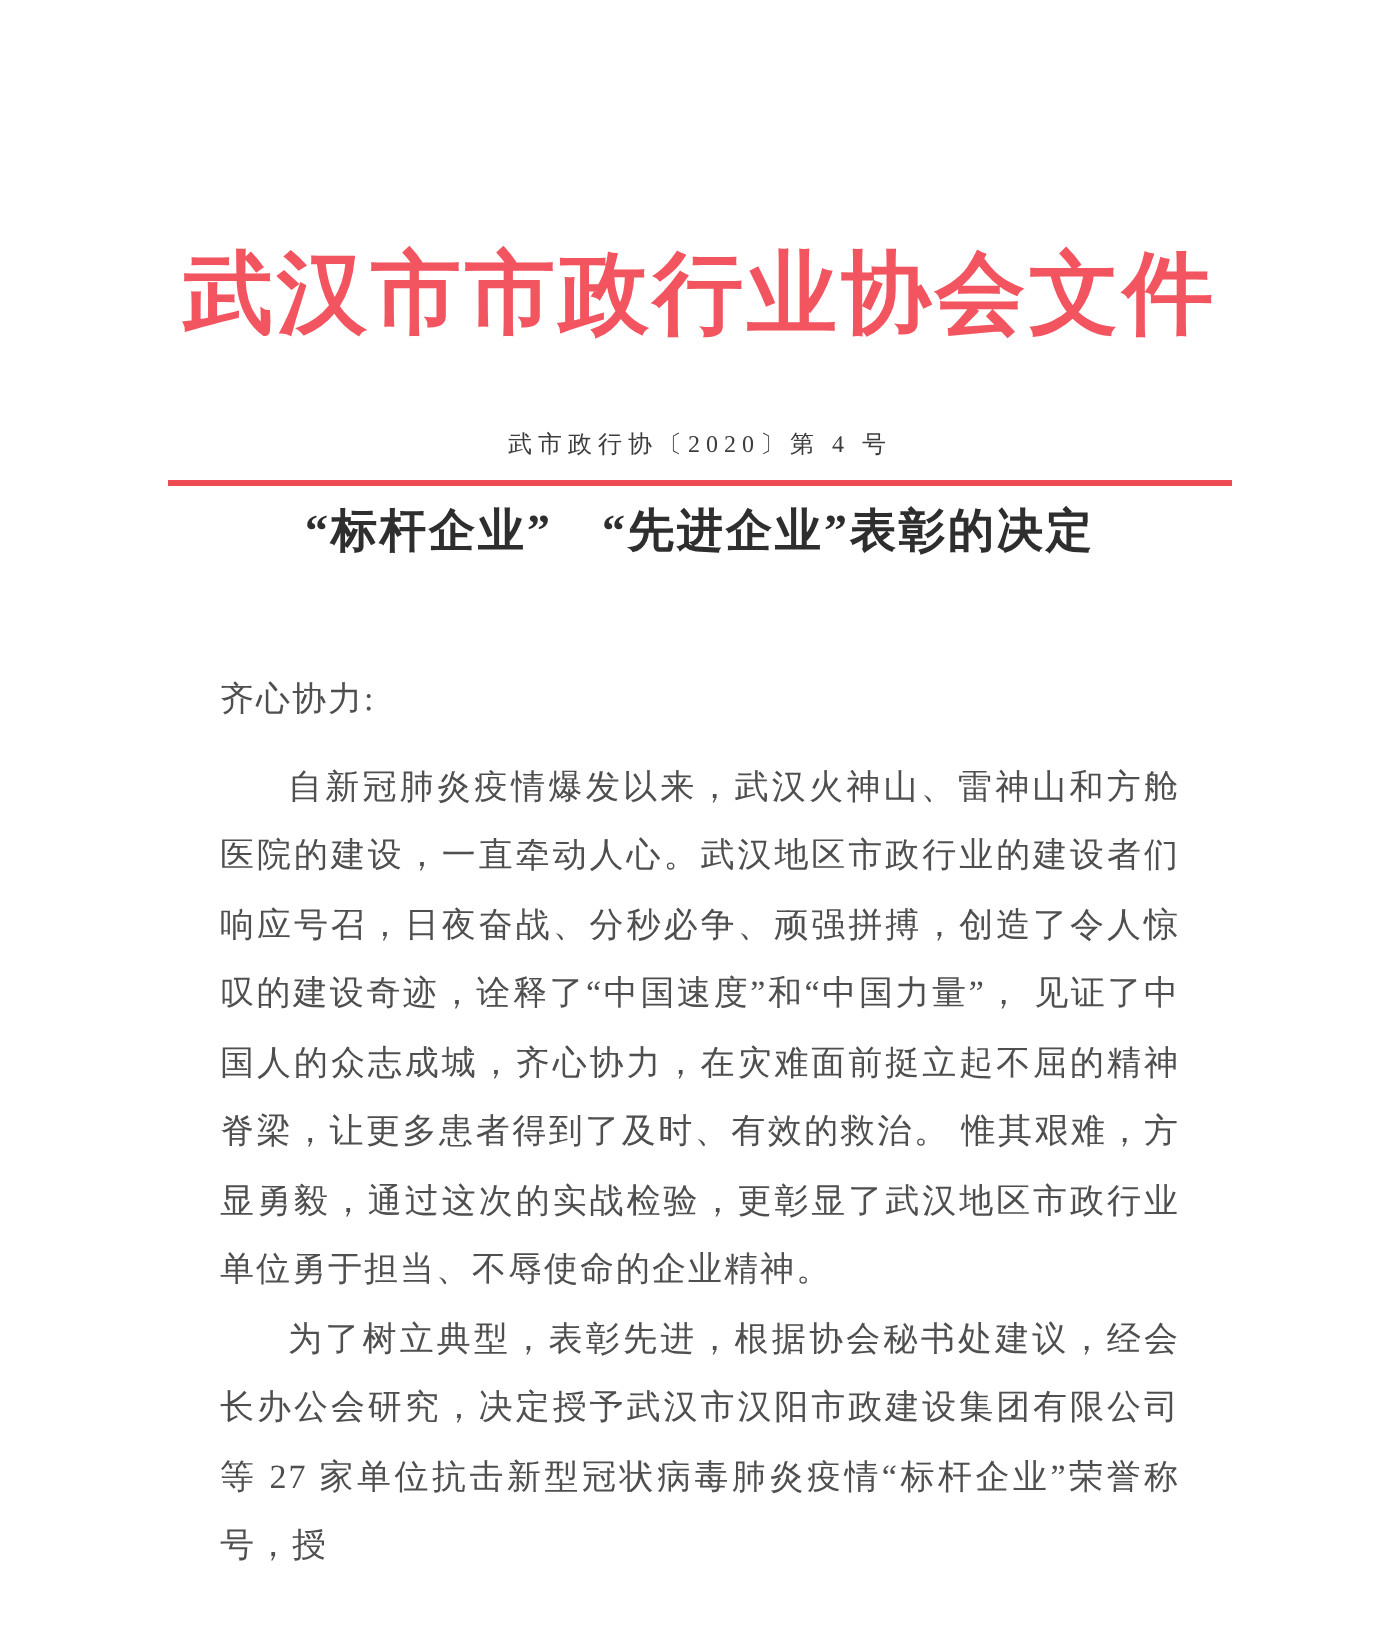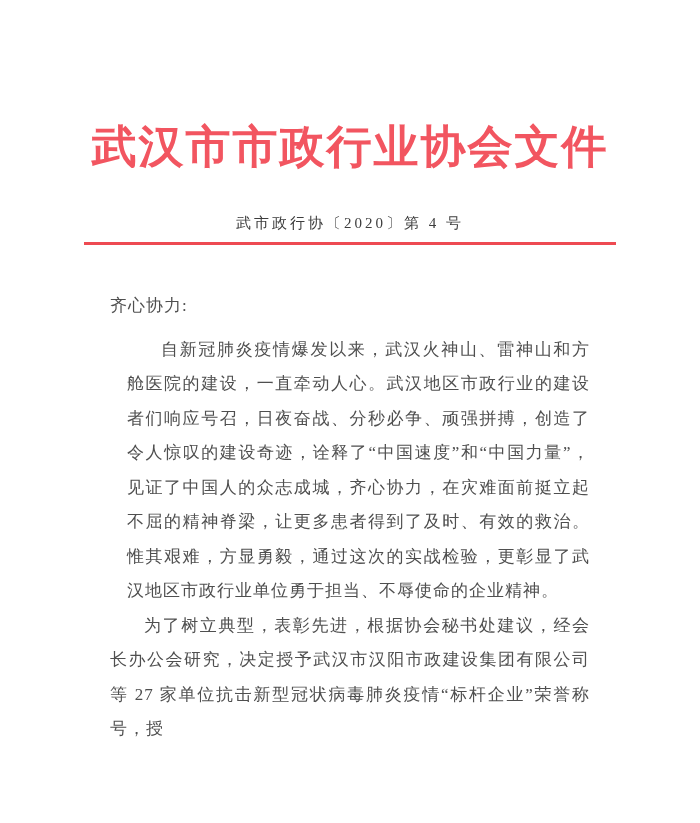--- a/index.html
+++ b/index.html
@@ -23,21 +23,21 @@
     font-size: 45px;
     line-height: 62px;
     font-weight: bold;
     letter-spacing: 2px;
     color: #f25560;
     white-space: nowrap;
   }
   .doc-number {
     margin-top: 36px;
     text-align: center;
-    font-size: 15px;
+    font-size: 12px;
     letter-spacing: 3px;
     color: #3d3d3d;
   }
   .red-line {
     width: 532px;
     height: 3px;
     margin: 9px auto 0 auto;
     background: #ee4a52;
   }
   .doc-title {
@@ -63,35 +63,35 @@
   .salutation {
     margin-top: 44px;
   }
   .para {
     margin: 0;
     text-indent: 2em;
     text-align: justify;
   }
   .para.first {
     margin-top: 9px;
-    margin-left: 17px;
   }
 </style>
 </head>
 <body>
 
 <div class="page">
 
   <h1 class="org-title" style="color: rgb(242, 85, 96);">武汉市市政行业协会文件</h1>
 
   <div class="doc-number">武市政行协〔2020〕第 4 号</div>
 
   <div class="red-line" style="background: rgb(238, 74, 82);"></div>
 
 
+  <h2 class="doc-title">“标杆企业”　“先进企业”表彰的决定</h2>
 
   <div class="body-block">
     <div class="salutation">齐心协力:</div>
 
     <p class="para first">自新冠肺炎疫情爆发以来，武汉火神山、雷神山和方舱医院的建设，一直牵动人心。武汉地区市政行业的建设者们响应号召，日夜奋战、分秒必争、顽强拼搏，创造了令人惊叹的建设奇迹，诠释了“中国速度”和“中国力量”， 见证了中国人的众志成城，齐心协力，在灾难面前挺立起不屈的精神脊梁，让更多患者得到了及时、有效的救治。 惟其艰难，方显勇毅，通过这次的实战检验，更彰显了武汉地区市政行业单位勇于担当、不辱使命的企业精神。</p>
 
     <p class="para">为了树立典型，表彰先进，根据协会秘书处建议，经会长办公会研究，决定授予武汉市汉阳市政建设集团有限公司等 27 家单位抗击新型冠状病毒肺炎疫情“标杆企业”荣誉称号，授</p>
   </div>
 
 </div>

